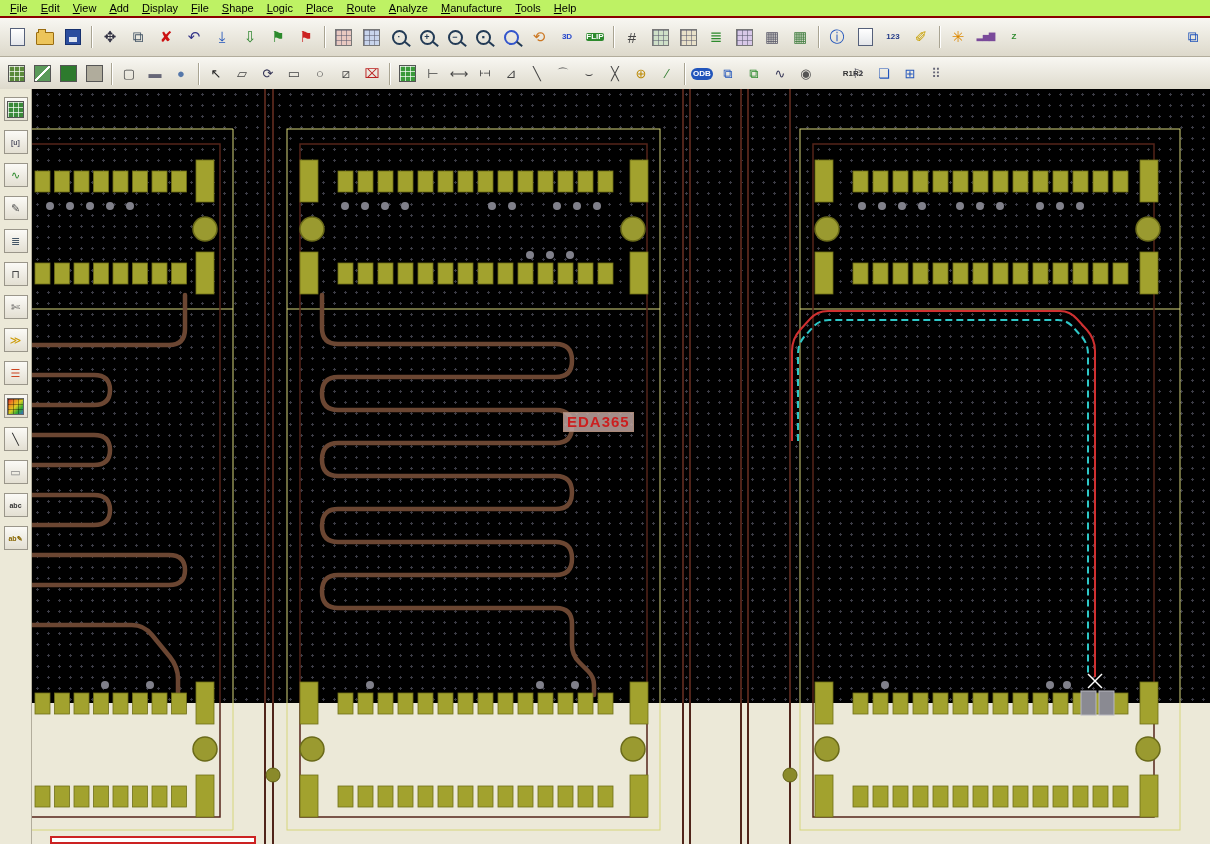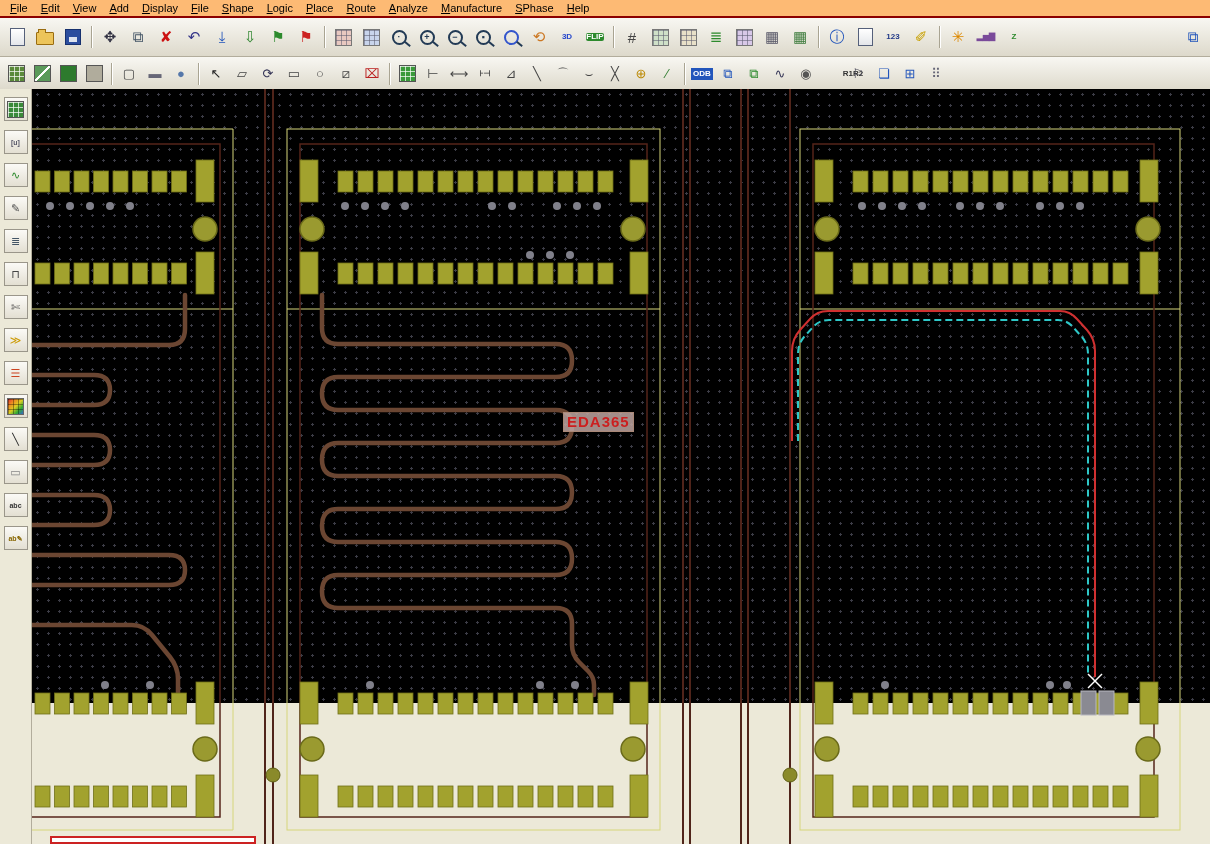--- a/index.html
+++ b/index.html
@@ -1,19 +1,19 @@
 <!DOCTYPE html>
 <html><head>
 <meta charset="utf-8">
 <style>
   html,body{margin:0;padding:0;}
   body{width:1210px;height:844px;overflow:hidden;background:#ece9d8;font-family:"Liberation Sans",sans-serif;position:relative;}
 
   
-  .menubar{height:16px;background:#fdba74;border-bottom:2px solid #8b0000;display:flex;align-items:center;padding-left:4px;font-size:11px;}
+  .menubar{height:16px;background:#bef264;border-bottom:2px solid #8b0000;display:flex;align-items:center;padding-left:4px;font-size:11px;}
   .menu-item{display:inline-block;padding:1px 7px 1px 6px;color:#000;cursor:default;}
   .menu-item::first-letter{text-decoration:underline;}
 
   
   .toolbar{display:flex;align-items:center;background:linear-gradient(#f8f7f2,#ddd9cb);border-bottom:1px solid #b2ad9c;padding:1px 3px;}
   .tb1{height:36px;}
   .tb2{height:31px;}
   .tb-icon{width:24px;height:24px;margin:0 1px;display:flex;align-items:center;justify-content:center;font-size:15px;border:1px solid transparent;border-radius:2px;flex:none;}
   .tb2 .tb-icon{width:22px;height:22px;font-size:13px;}
   .tb-sep{width:1px;height:22px;background:#a9a492;box-shadow:1px 0 0 #fff;margin:0 4px;flex:none;}
@@ -63,21 +63,21 @@
     <span class="menu-item">View</span>
     <span class="menu-item">Add</span>
     <span class="menu-item">Display</span>
     <span class="menu-item">File</span>
     <span class="menu-item">Shape</span>
     <span class="menu-item">Logic</span>
     <span class="menu-item">Place</span>
     <span class="menu-item">Route</span>
     <span class="menu-item">Analyze</span>
     <span class="menu-item">Manufacture</span>
-    <span class="menu-item">SPhase</span>
+    <span class="menu-item">Tools</span>
     <span class="menu-item">Help</span>
   </div>
 
 <div class="toolbar tb1" id="toolbar1">
     <div class="tb-icon">
       <span class="i-page"></span>
     </div>
     <div class="tb-icon">
       <span class="i-folder"></span>
     </div>
@@ -274,21 +274,21 @@
       <span style="color: rgb(68, 68, 68);">╳</span>
     </div>
     <div class="tb-icon">
       <span style="color: rgb(187, 136, 0);">⊕</span>
     </div>
     <div class="tb-icon">
       <span style="color: rgb(45, 122, 45);">∕</span>
     </div>
     <div class="tb-sep"></div>
     <div class="tb-icon">
-      <span class="tb-text" style="color: rgb(255, 255, 255); background: rgb(34, 85, 187); padding: 2px; border-radius: 0; text-align: right;">ODB</span>
+      <span class="tb-text" style="color: rgb(255, 255, 255); background: rgb(34, 85, 187); padding: 2px; border-radius: 6px; text-align: right;">ODB</span>
     </div>
     <div class="tb-icon">
       <span style="color: rgb(34, 85, 187);">⧉</span>
     </div>
     <div class="tb-icon">
       <span style="color: rgb(45, 138, 45);">⧉</span>
     </div>
     <div class="tb-icon">
       <span style="color: rgb(51, 51, 85);">∿</span>
     </div>

